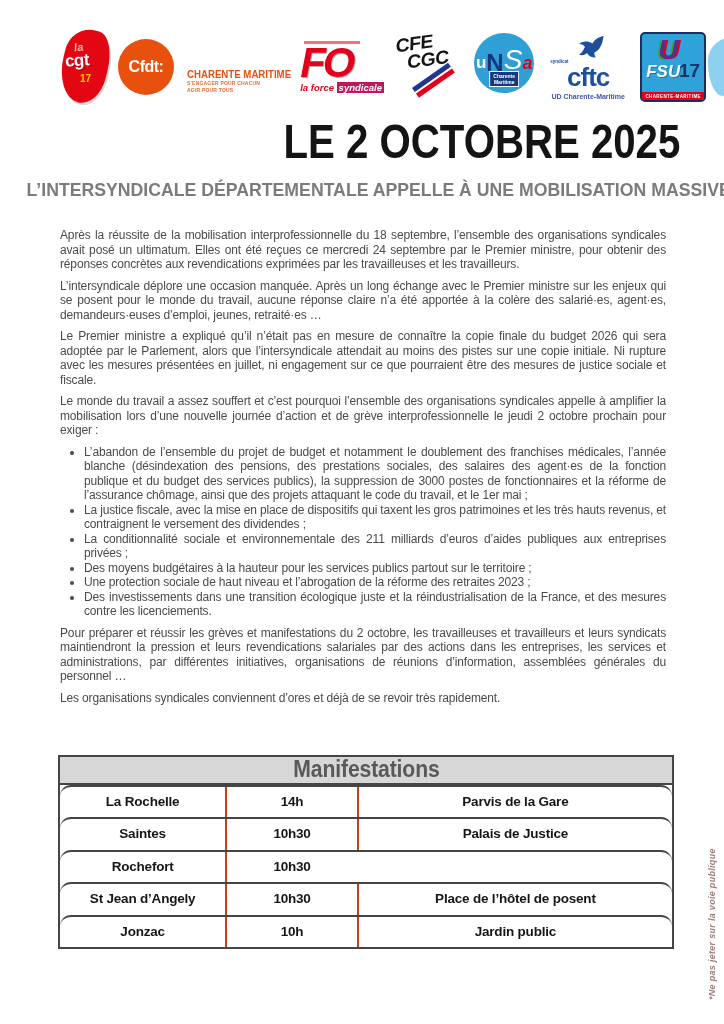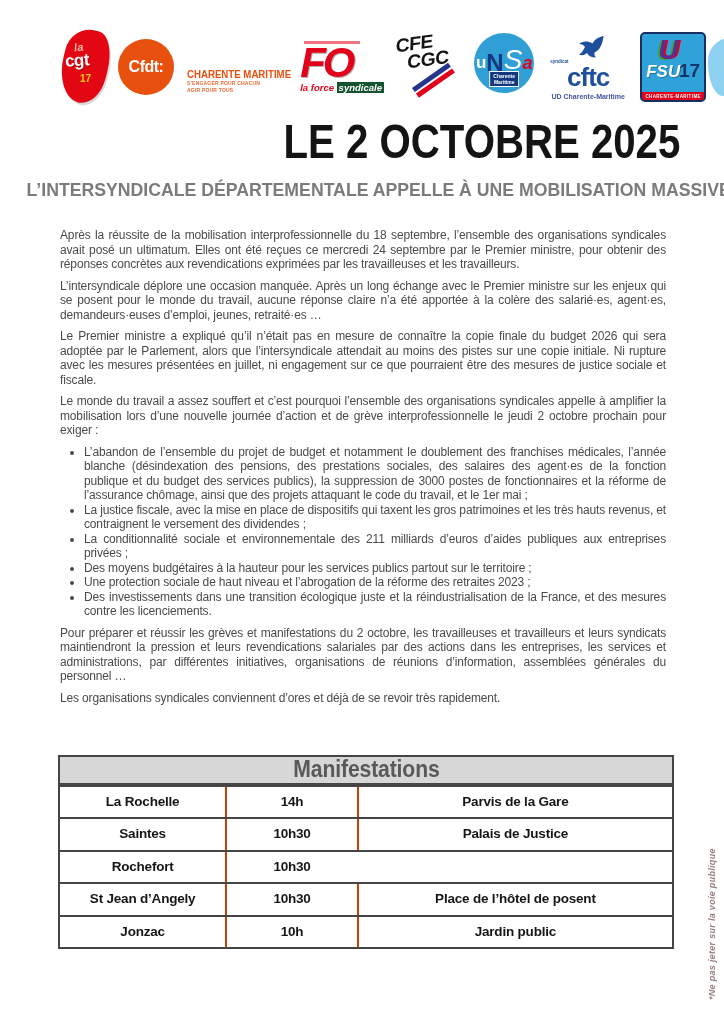--- a/index.html
+++ b/index.html
@@ -38,21 +38,21 @@
   .cfdt-text { display:flex; flex-direction:column; line-height:1.15;margin-top:28px; }
   .cfdt-region { color:#e8500e; font-weight:900; font-size:10.5px; white-space:nowrap; transform:scaleX(.92); transform-origin:left; }
   .cfdt-tag { color:#ea6a33; font-weight:bold; font-size:5px; letter-spacing:.2px; margin-top:1px; white-space:nowrap; }
 
   
   .logo-fo { width:96px; text-align:left; }
   .fo-topline { width:56px; height:3px; background:#e2001a; opacity:.55; margin-left:4px; margin-bottom:1px; }
   .fo-brand { color:#e2001a; font-weight:900; font-style:italic; font-size:42px; line-height:.88; letter-spacing:-3px; text-shadow:1px 1px 0 #b3b3b3; }
   .fo-tagline { margin-top:1px; font-size:9.5px; font-style:italic; font-weight:bold; white-space:nowrap; }
   .fo-tag1 { color:#e2001a; }
-  .fo-tag2 { color:#ffffff; background:#14532d; padding:0 2px; }
+  .fo-tag2 { color:#ffffff; background:#be185d; padding:0 2px; }
 
   
   .logo-cfecgc { width:78px; height:70px; }
   .cfe-lines { display:flex; flex-direction:column; align-items:flex-start; transform:skewX(-10deg) rotate(-8deg); line-height:.95; }
   .cfe-l1 { color:#141414; font-weight:900; font-size:19px; letter-spacing:-.5px; }
   .cfe-l2 { color:#141414; font-weight:900; font-size:19px; letter-spacing:-.5px; margin-left:12px; }
   .cfe-stripes { position:absolute; left:16px; top:42px; transform:rotate(-35deg); }
   .cfe-stripes i { display:block; width:44px; height:4.5px; margin-bottom:2.5px; }
   .cfe-s1 { background:#26358c; }
   .cfe-s2 { background:#e2001a; }
@@ -117,21 +117,21 @@
   .demands li { text-align:justify; margin:0; }
 
   
   .manif { margin:50px 0 0 -2px; width:612px; border:2px solid #454545; }
   .manif-header {
     background:#d7d7d7; border-bottom:2px solid #454545;
     text-align:center; padding:5px 0 6px; color:#595959;
     font-size:23px; font-weight:800;
   }
   .squish3 { display:inline-block; transform:scaleX(.92); transform-origin:center; }
-  .manif-row { display:grid; grid-template-columns:27% 21.5% 51.5%; border-top:2px solid #454545; background:#fff; }
+  .manif-row { display:grid; grid-template-columns:27% 21.5% 51.5%; border-top:2px solid #454545; background:#fff;border-radius:11px; }
   .manif-row:first-of-type { border-top:none; }
   .cell {
     border-left:2px solid #c2410c; padding:8px 4px; text-align:center;
     font-weight:bold; font-size:13.5px; color:#161616; letter-spacing:-.2px;
   }
   .cell.city { border-left:none; }
 
   
   .side-note {
     position:absolute; right:7px; top:828px; height:192px;

